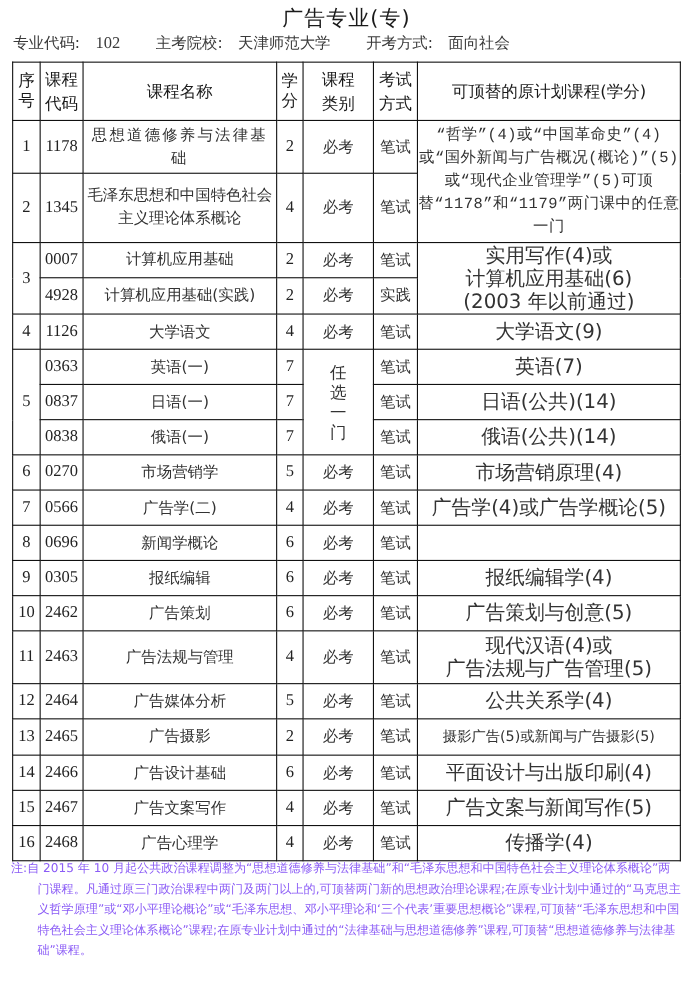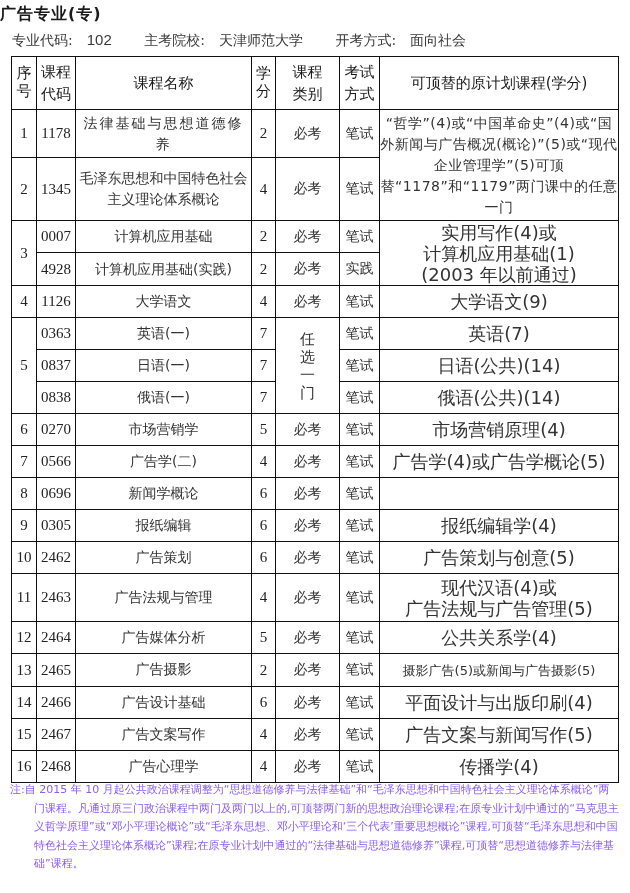--- a/index.html
+++ b/index.html
@@ -2,43 +2,43 @@
 <html><head>
   <meta charset="utf-8">
   <style>
     html, body { margin: 0; padding: 0; background: #ffffff; }
     body {
       width: 630px; height: 893px; overflow: hidden; position: relative;
       font-family: "DejaVu Sans", "Liberation Sans", sans-serif;
       color: #2b2b2b;
     }
     .title {
-      position: absolute; left: 0; top: 4px; width: 630px; text-align: left;
-      font-size: 16px; font-weight: bold; color: #1a1a1a; letter-spacing: 1px;
+      position: absolute; left: 0; top: 4px; width: 630px; text-align: center;
+      font-size: 19px; font-weight: normal; color: #1a1a1a; letter-spacing: 1px;
     }
     .meta {
       position: absolute; left: 12px; top: 31px; font-size: 14px; color: #3a3a3a;
       white-space: nowrap;
     }
     .meta span { margin-right: 14px; }
-    .meta .num { font-family: Liberation Sans, sans-serif; font-size: 15px; }
+    .meta .num { font-family: Liberation Serif, serif; font-size: 15px; }
     table.main {
       position: absolute; left: 11px; top: 56px; width: 607px;
       border-collapse: collapse; table-layout: fixed;
       font-size: 14px; color: #333;
     }
     table.main td, table.main th {
       border: 1.5px solid #111; padding: 0; text-align: center; vertical-align: middle;
       overflow: hidden;
     }
     table.main th { font-weight: normal; font-size: 15px; color: #1a1a1a; line-height: 22px; }
     .serif { font-family: "Liberation Serif", serif; font-size: 15px; color: #222; }
     td.left { text-align: left; padding-left: 5px; line-height: 21px; }
     td.repl { line-height: 21px; font-size: 18px; }
-    td.repl-left { text-align: left; padding-left: 4px; padding-right: 2px; line-height: 21px; letter-spacing: 0.5px; }
+    td.repl-left { text-align: left; padding-left: 4px; padding-right: 2px; line-height: 21px; letter-spacing: 0.5px; font-family: Liberation Mono, monospace; }
     .vert { display: inline-block; width: 16px; line-height: 18px; font-size: 15px; word-break: break-all; }
     .note {
       position: absolute; left: 10px; top: 781px; width: 610px;
       font-size: 11px; line-height: 18.5px; color: #8b5cf6;
       padding-left: 24px; text-indent: -24px; box-sizing: border-box;
     }
   </style>
 </head>
 <body>
 
@@ -67,21 +67,21 @@
     <th>课程名称</th>
     <th><span class="vert">学分</span></th>
     <th><span style="display:inline-block;width:34px;word-break:break-all">课程类别</span></th>
     <th><span style="display:inline-block;width:34px;word-break:break-all">考试方式</span></th>
     <th>可顶替的原计划课程(学分)</th>
   </tr>
 
   <tr style="height:48px">
     <td class="serif">1</td>
     <td class="serif">1178</td>
-    <td class="left" style="letter-spacing:2px">法律基础与思想道德修养</td>
+    <td class="left" style="letter-spacing:2px">思想道德修养与法律基础</td>
     <td class="serif">2</td>
     <td>必考</td>
     <td>笔试</td>
     <td rowspan="2" class="repl-left">“哲学”(4)或“中国革命史”(4)或“国外新闻与广告概况(概论)”(5)或“现代企业管理学”(5)可顶替“1178”和“1179”两门课中的任意一门</td>
   </tr>
 
   <tr style="height:63px">
     <td class="serif">2</td>
     <td class="serif">1345</td>
     <td class="left">毛泽东思想和中国特色社会主义理论体系概论</td>
@@ -92,21 +92,21 @@
 
   <tr style="height:32px">
     <td rowspan="2" class="serif">3</td>
     <td class="serif">0007</td>
     <td class="left">计算机应用基础</td>
     <td class="serif">2</td>
     <td>必考</td>
     <td>笔试</td>
     <td rowspan="2" class="repl">
       <div>实用写作(4)或</div>
-      <div>计算机应用基础(1)</div>
+      <div>计算机应用基础(6)</div>
       <div>(2003 年以前通过)</div>
     </td>
   </tr>
 
   <tr style="height:33px">
     <td class="serif">4928</td>
     <td class="left">计算机应用基础(实践)</td>
     <td class="serif">2</td>
     <td>必考</td>
     <td>实践</td>

